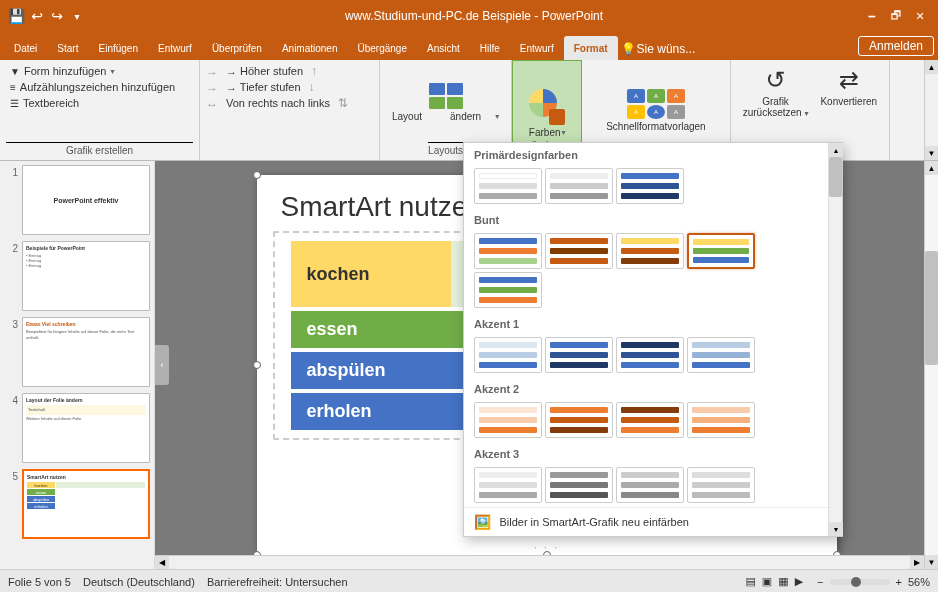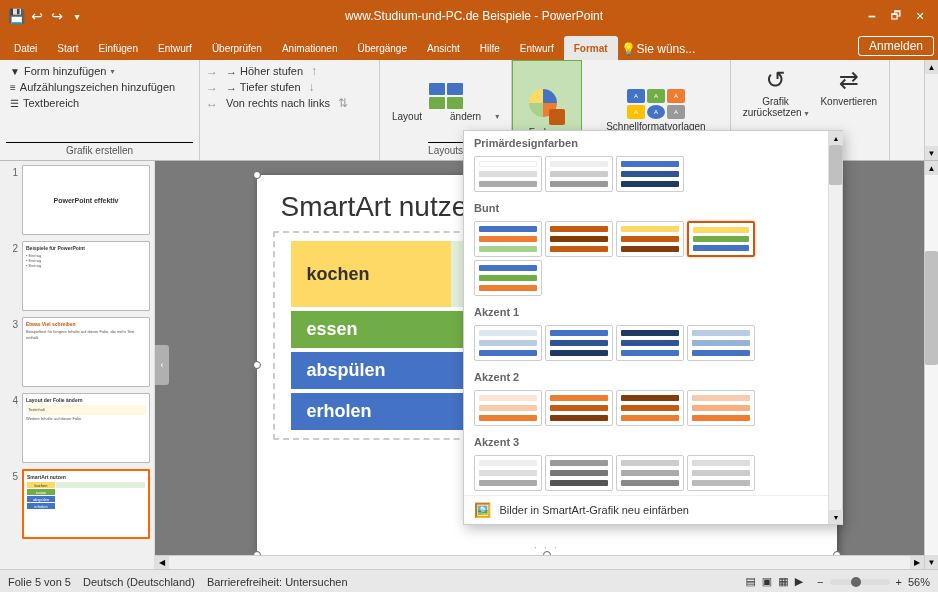--- a/index.html
+++ b/index.html
@@ -158,21 +158,21 @@
       padding: 0 8px;
       gap: 12px;
       font-size: 11px;
       color: #333;
     }
 
     
     .dropdown-overlay {
       position: fixed;
       left: 463px;
-      top: 130px;
+      top: 142px;
       width: 380px;
       background: white;
       border: 1px solid #ccc;
       box-shadow: 2px 4px 12px rgba(0,0,0,0.25);
       z-index: 100;
       font-size: 12px;
     }
     .dropdown-scrollable {
       max-height: 390px;
       overflow-y: auto;

